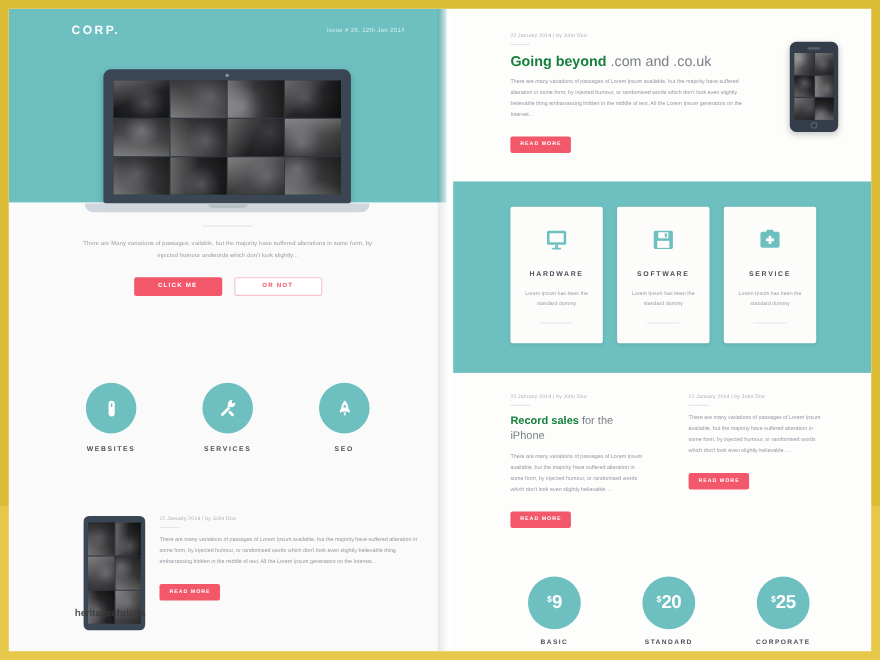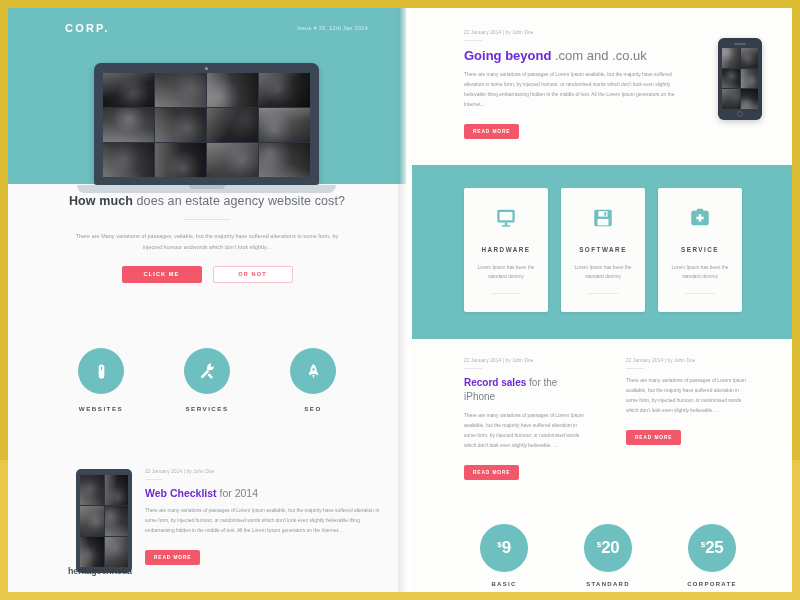--- a/index.html
+++ b/index.html
@@ -75,27 +75,27 @@
   #art-left{position:absolute;left:68px;top:461px;width:310px;display:flex;gap:13px;}
   #tablet{
     width:56px;height:104px;background:#3b4654;border-radius:5px;
     padding:6px 4px;box-sizing:border-box;flex:0 0 auto;position:relative;
   }
   #tablet .tgrid{width:100%;height:100%;display:grid;grid-template-columns:1fr 1fr;grid-template-rows:repeat(3,1fr);gap:1px;background:#2b3340;}
   .art-body{flex:1;}
   .meta{font-size:4.6px;color:#a9afb6;letter-spacing:.2px;}
   .meta-rule{width:18px;height:1px;background:#e2e6e9;margin:5px 0 7px;}
   .art-title{font-size:10.5px;font-weight:normal;color:#7b8189;margin:0 0 7px;}
-  .art-title b{font-weight:bold;color:#6d28d9;}
+  .art-title b{font-weight:bold;color:#15803d;}
   .art-text{font-size:4.9px;line-height:2.05;color:#9299a1;margin:0 0 9px;}
   .btn-sm{display:inline-block;background:#f2576a;color:#fff;font-size:4.8px;font-weight:bold;letter-spacing:.9px;padding:5px 9px;border-radius:2px;}
 
   
   #watermark{
-    position:absolute;left:60px;top:558px;font-size:9px;font-weight:bold;
+    position:absolute;left:60px;top:544px;font-size:9px;font-weight:bold;
     color:#3a3a3a;letter-spacing:-.2px;opacity:.85;
   }
 
   
   #spine{position:absolute;left:390px;top:0;width:22px;height:584px;
     background:linear-gradient(90deg,rgba(0,0,0,.07),rgba(255,255,255,.9) 45%,rgba(255,255,255,.95) 55%,rgba(0,0,0,.05));}
 
   
   #right-page{position:absolute;left:404px;top:0;width:380px;height:584px;background:#fdfdfc;}
   #rp-top{position:absolute;left:0;top:0;width:380px;height:157px;background:#fdfdfc;}
@@ -158,21 +158,20 @@
               <div class="gcell" style="background: radial-gradient(circle at 56% 73%, rgb(88, 88, 92) 0%, rgb(39, 39, 42) 45%, rgb(21, 21, 21) 100%), linear-gradient(96deg, rgba(255, 255, 255, 0.35), rgba(0, 0, 0, 0.35)); background-blend-mode: overlay;"></div>
               <div class="gcell" style="background: radial-gradient(circle at 69% 52%, rgb(112, 112, 116) 0%, rgb(76, 76, 79) 45%, rgb(58, 58, 58) 100%), linear-gradient(149deg, rgba(255, 255, 255, 0.35), rgba(0, 0, 0, 0.35)); background-blend-mode: overlay;"></div>
               <div class="gcell" style="background: radial-gradient(circle at 22% 31%, rgb(111, 111, 115) 0%, rgb(58, 58, 61) 45%, rgb(40, 40, 40) 100%), linear-gradient(22deg, rgba(255, 255, 255, 0.35), rgba(0, 0, 0, 0.35)); background-blend-mode: overlay;"></div>
             </div>
       </div>
       <div class="lap-base"></div>
       <div class="lap-notch"></div>
     </div>
 
     <div id="howmuch">
-      <h2><b>How much</b><span> does an estate agency website cost?</span></h2>
       <div class="rule"></div>
       <p>There are Many variations of passages, vailable, but the majority have suffered alterations in some form, by injected humour andwords which don't look slightly...</p>
       <div id="btnrow">
         <div class="btn solid">CLICK ME</div>
         <div class="btn ghost">OR NOT</div>
       </div>
     </div>
 
     <div id="circles">
       <div class="circ-item">
@@ -213,21 +212,20 @@
               <div class="gcell" style="background: radial-gradient(circle at 56% 73%, rgb(88, 88, 92) 0%, rgb(39, 39, 42) 45%, rgb(21, 21, 21) 100%), linear-gradient(96deg, rgba(255, 255, 255, 0.35), rgba(0, 0, 0, 0.35)); background-blend-mode: overlay;"></div>
               <div class="gcell" style="background: radial-gradient(circle at 69% 52%, rgb(112, 112, 116) 0%, rgb(76, 76, 79) 45%, rgb(58, 58, 58) 100%), linear-gradient(149deg, rgba(255, 255, 255, 0.35), rgba(0, 0, 0, 0.35)); background-blend-mode: overlay;"></div>
               <div class="gcell" style="background: radial-gradient(circle at 22% 31%, rgb(111, 111, 115) 0%, rgb(58, 58, 61) 45%, rgb(40, 40, 40) 100%), linear-gradient(22deg, rgba(255, 255, 255, 0.35), rgba(0, 0, 0, 0.35)); background-blend-mode: overlay;"></div>
               <div class="gcell" style="background: radial-gradient(circle at 35% 60%, rgb(80, 80, 84) 0%, rgb(40, 40, 43) 45%, rgb(22, 22, 22) 100%), linear-gradient(75deg, rgba(255, 255, 255, 0.35), rgba(0, 0, 0, 0.35)); background-blend-mode: overlay;"></div>
               <div class="gcell" style="background: radial-gradient(circle at 48% 39%, rgb(104, 104, 108) 0%, rgb(77, 77, 80) 45%, rgb(59, 59, 59) 100%), linear-gradient(128deg, rgba(255, 255, 255, 0.35), rgba(0, 0, 0, 0.35)); background-blend-mode: overlay;"></div>
             </div>
       </div>
       <div class="art-body">
         <div class="meta">22 January 2014  |  by John Doe</div>
         <div class="meta-rule"></div>
-        <h3 class="art-title"><b>Web Checklist</b><span> for 2014</span></h3>
         <p class="art-text">There are many variations of passages of Lorem Ipsum available, but the majority have suffered alteration in some form, by injected humour, or randomised words which don't look even slightly believable thing embarrassing hidden in the middle of text. All the Lorem Ipsum generators on the Internet...</p>
         <span class="btn-sm">READ MORE</span>
       </div>
     </div>
 
     <div id="watermark">heritagechristia</div>
   </div>
 
   <div id="spine"></div>
 

